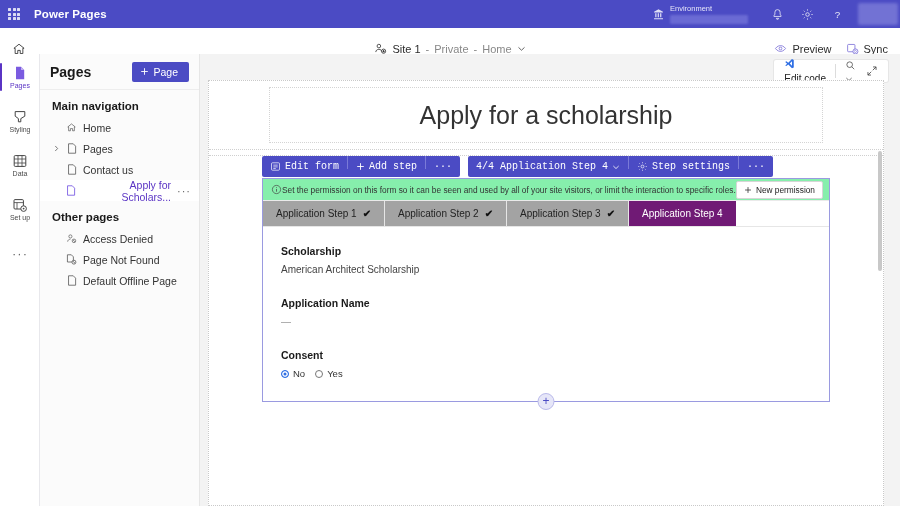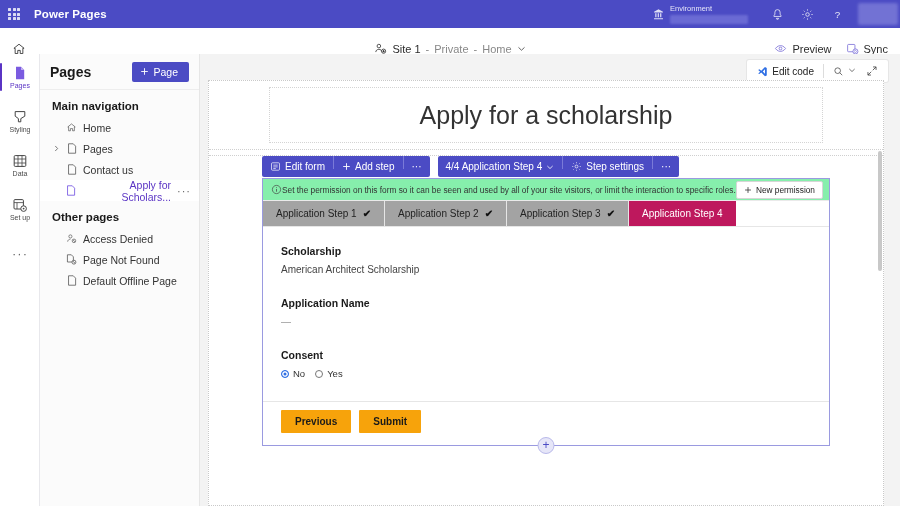--- a/index.html
+++ b/index.html
@@ -142,21 +142,21 @@
     overflow: hidden;
   }
   .canvas-tools {
     position: absolute; top: 6px; right: 12px; height: 22px;
     background: #ffffff; border-radius: 2px;
     display: flex; align-items: center; gap: 2px; padding: 0 6px;
     box-shadow: 0 0 0 1px #e6e6e6;
   }
   .ct-btn {
     display: flex; align-items: flex-start; gap: 4px;
-    font-size: 10px; color: #222; padding: 2px 4px; cursor: pointer;
+    font-size: 10px; color: #222; padding: 2px 4px; cursor: pointer; flex-direction: column;
   }
   .ct-div { width: 1px; height: 14px; background: #dcdcdc; margin: 0 3px; }
 
   .page-surface {
     position: absolute; top: 26px; left: 8px; width: 676px; height: 426px;
     background: #ffffff; border: 1px dotted #c9c9c9;
     overflow: hidden;
   }
   .hero {
     height: 56px; margin: 6px 60px 0 60px;
@@ -171,21 +171,21 @@
 
   
   .form-wrap {
     margin: 22px auto 0 auto; width: 568px; position: relative;
   }
   .form-toolbars {
     position: absolute; top: -22px; left: 0; display: flex; gap: 8px;
   }
   .tbgroup {
     background: #4b4bc4; height: 21px; border-radius: 2px;
-    display: flex; align-items: flex-start; color: #fff; font-size: 10px;
+    display: flex; align-items: flex-start; color: #fff; font-size: 10px; font-family: Liberation Mono, monospace;
   }
   .tbitem {
     display: flex; align-items: center; gap: 4px;
     padding: 0 8px; height: 21px; cursor: pointer; white-space: nowrap;
   }
   .tbsep { width: 1px; height: 13px; background: #7a7ad8; }
 
   .form-card {
     border: 1px solid #9a9ae0; background: #fff; position: relative;
   }
@@ -202,21 +202,21 @@
   }
   .steps {
     display: flex; height: 26px; border-bottom: 1px solid #e6e6e6;
   }
   .step {
     display: flex; align-items: center; gap: 6px;
     padding: 0 13px; font-size: 10px; color: #222; cursor: pointer;
     border-right: 1px solid #e6e6e6; background: #a3a3a3;
   }
   .step .tick { font-size: 10px; color: #111; font-weight: bold; }
-  .step.active { background: #be185d; color: #ffffff; border-right: none; }
+  .step.active { background: #701a75; color: #ffffff; border-right: none; }
   .form-body { padding: 18px 18px 0 18px; min-height: 140px; }
   .f-label {
     font-size: 10.5px; font-weight: bold; color: #1a1a1a; margin-bottom: 7px;
   }
   .f-value { font-size: 10px; color: #444; }
   .f-block { margin-bottom: 22px; }
   .f-dash { font-size: 10px; color: #999; letter-spacing: 1px; }
   .radio-row { display: flex; align-items: center; gap: 10px; margin-top: 2px; }
   .radio-opt { display: flex; align-items: center; gap: 4px; font-size: 9.5px; color: #333; cursor: pointer;}
   .rdot {
@@ -616,24 +616,20 @@
                 <span>No</span>
               </label>
               <label class="radio-opt">
                 <span class="rdot"></span>
                 <span>Yes</span>
               </label>
             </div>
           </div>
         </div>
 
-        <div class="form-foot">
-          <button class="obtn">Previous</button>
-          <button class="obtn">Submit</button>
-        </div>
 
         <div class="plus-circle">+</div>
       </div>
     </div>
 
     <div class="vscroll"></div>
   </div>
 </div>
 
 </body></html>

